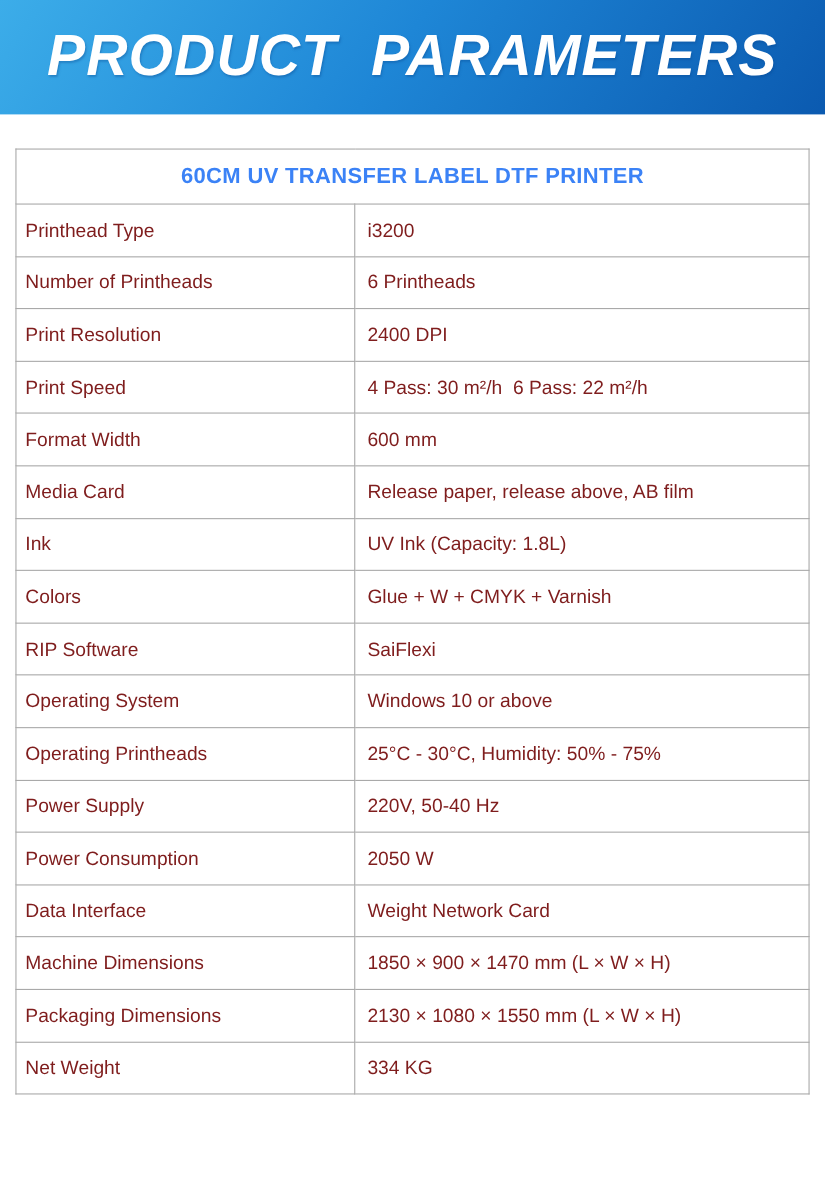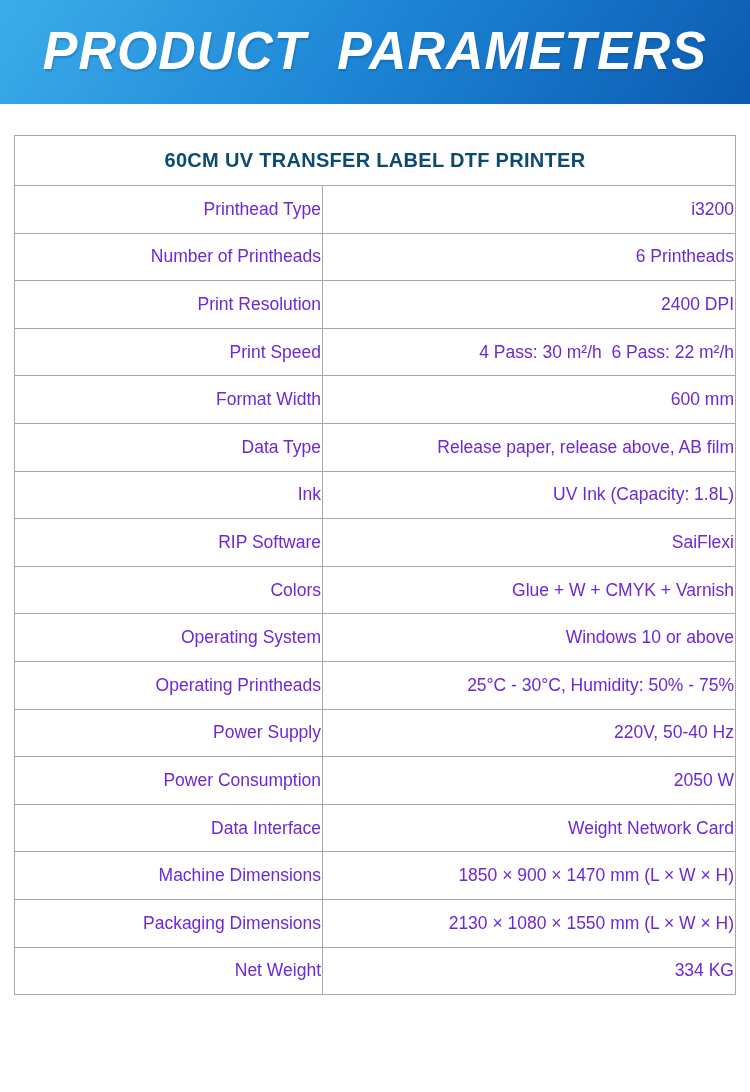--- a/index.html
+++ b/index.html
@@ -45,30 +45,29 @@
     top: 135px;
     left: 14px;
     width: 721px;
     border-collapse: collapse;
     table-layout: fixed;
     border: 1px solid #8c8c8c;
   }
   .spec-table th,
   .spec-table td {
     border: 1px solid #a9a9a9;
-    color: #6d28d9;
+    color: #7f1d1d;
     vertical-align: middle;
     overflow: hidden;
-    text-align: right;
   }
   .spec-table th.table-title {
     height: 47px;
     font-size: 20px;
     font-weight: bold;
-    color: #0c4a6e;
+    color: #3b82f6;
     text-align: center;
     letter-spacing: 0.3px;
   }
   .spec-table td {
     height: 44.6px;
     font-size: 17.5px;
     font-weight: 400;
   }
   .label-cell {
     padding-left: 8px;
@@ -113,34 +112,34 @@
       </tr>
       <tr>
         <td class="label-cell">Print Speed</td>
         <td class="value-cell">4 Pass: 30 m²/h  6 Pass: 22 m²/h</td>
       </tr>
       <tr>
         <td class="label-cell">Format Width</td>
         <td class="value-cell">600 mm</td>
       </tr>
       <tr>
-        <td class="label-cell">Data Type</td>
+        <td class="label-cell">Media Card</td>
         <td class="value-cell">Release paper, release above, AB film</td>
       </tr>
       <tr>
         <td class="label-cell">Ink</td>
         <td class="value-cell">UV Ink (Capacity: 1.8L)</td>
       </tr>
       <tr>
+        <td class="label-cell">Colors</td>
+        <td class="value-cell">Glue + W + CMYK + Varnish</td>
+      </tr>
+      <tr>
         <td class="label-cell">RIP Software</td>
         <td class="value-cell">SaiFlexi</td>
-      </tr>
-      <tr>
-        <td class="label-cell">Colors</td>
-        <td class="value-cell">Glue + W + CMYK + Varnish</td>
       </tr>
       <tr>
         <td class="label-cell">Operating System</td>
         <td class="value-cell">Windows 10 or above</td>
       </tr>
       <tr>
         <td class="label-cell">Operating Printheads</td>
         <td class="value-cell">25°C - 30°C, Humidity: 50% - 75%</td>
       </tr>
       <tr>

